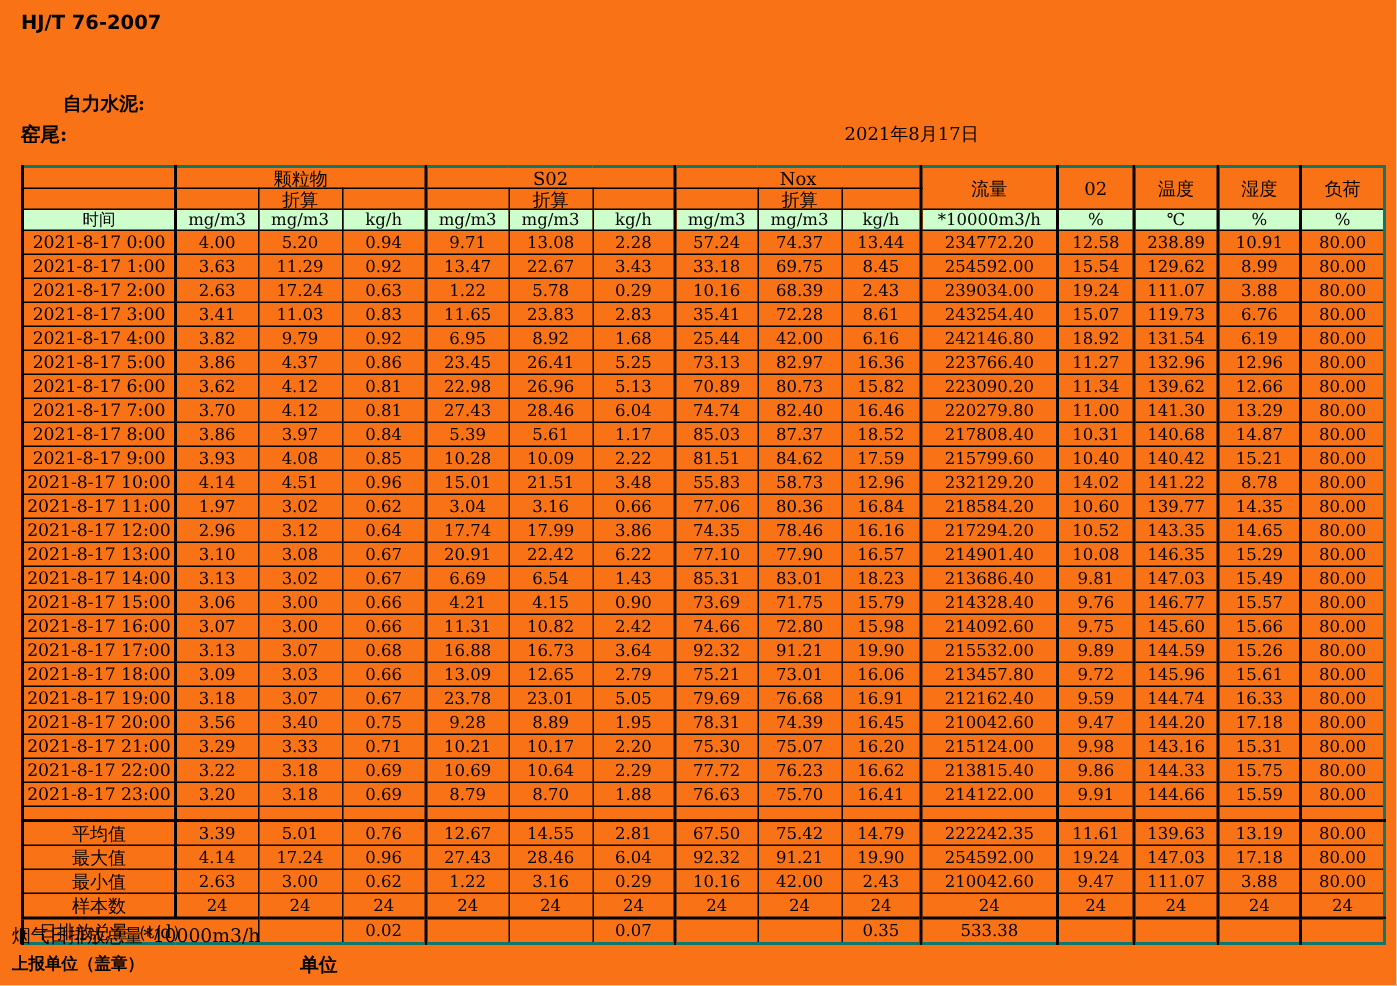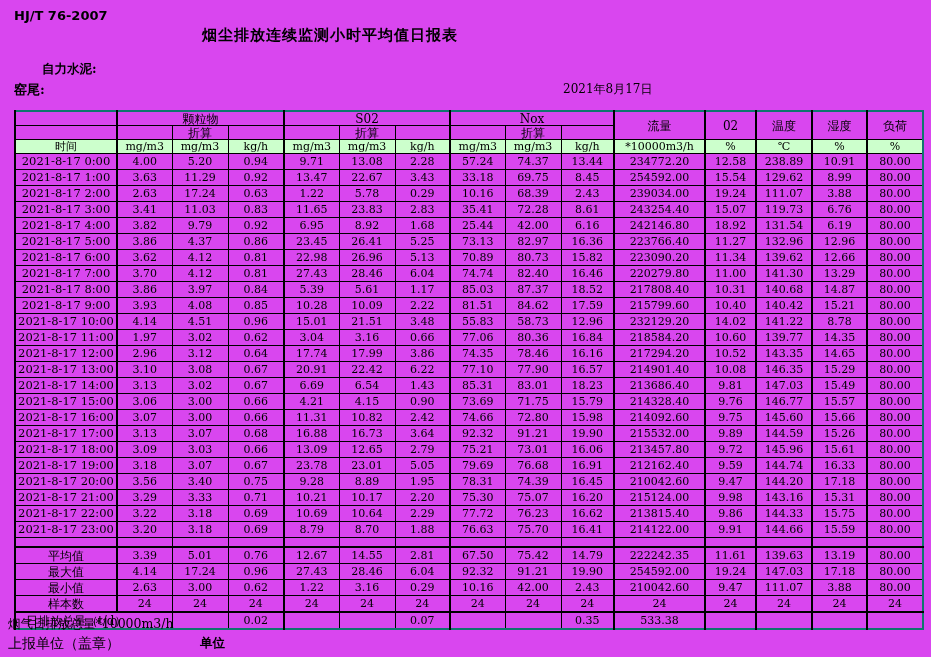--- a/index.html
+++ b/index.html
@@ -1,27 +1,27 @@
 <!DOCTYPE html>
 <html style="--hdr-green: #ccffcc;"><head>
 <meta charset="utf-8">
 <style>
   html,body{margin:0;padding:0;background:#fff;}
   #page{
-    position:relative;width:931px;height:657px;background:#d946ef;
+    position:relative;width:931px;height:657px;background:#f97316;
     font-family:"DejaVu Serif","DejaVu Sans",serif;color:#000;overflow:hidden;
   }
   .abs{position:absolute;white-space:nowrap;}
   .doc-code{left:14px;top:8px;font-size:13px;font-weight:bold;font-family:"DejaVu Sans",sans-serif;}
   .title{left:202px;top:26px;font-size:15px;font-weight:bold;letter-spacing:1px;}
   .company{left:14px;top:61px;font-size:12.5px;font-weight:bold;margin-left:28px;}
   .station{left:14px;top:81px;font-size:13px;font-weight:bold;}
   .date{left:563px;top:81px;font-size:12px;}
   .footer1{left:8px;top:616px;font-size:12.5px;}
-  .footer2{left:8px;top:635px;font-size:14px;font-weight:normal;}
+  .footer2{left:8px;top:635px;font-size:11px;font-weight:bold;}
   .footer3{left:200px;top:635px;font-size:12.5px;font-weight:bold;}
 
   table.rep{
     position:absolute;left:14px;top:110px;width:908px;
     border-collapse:collapse;table-layout:fixed;
     border:2px solid #0f766e;
   }
   table.rep td{
     border:1px solid #000;
     text-align:center;vertical-align:middle;
@@ -36,21 +36,20 @@
   table.rep td.timec{font-size:11.5px;}
   table.rep td.lab{font-size:12px;}
   table.rep tr.spacer td{height:8px;}
   table.rep td.totlab{text-align:left;padding-left:10px;overflow:visible;font-size:12px;}
 </style>
 </head>
 <body>
 
 <div id="page">
   <div class="abs doc-code">HJ/T  76-2007</div>
-  <div class="abs title">烟尘排放连续监测小时平均值日报表</div>
   <div class="abs company">自力水泥:</div>
   <div class="abs station">窑尾:</div>
   <div class="abs date">2021年8月17日</div>
 
   <table class="rep">
     <colgroup>
       <col style="width:102px">
       <col style="width:55px">
         <col style="width:56px">
         <col style="width:56px">

